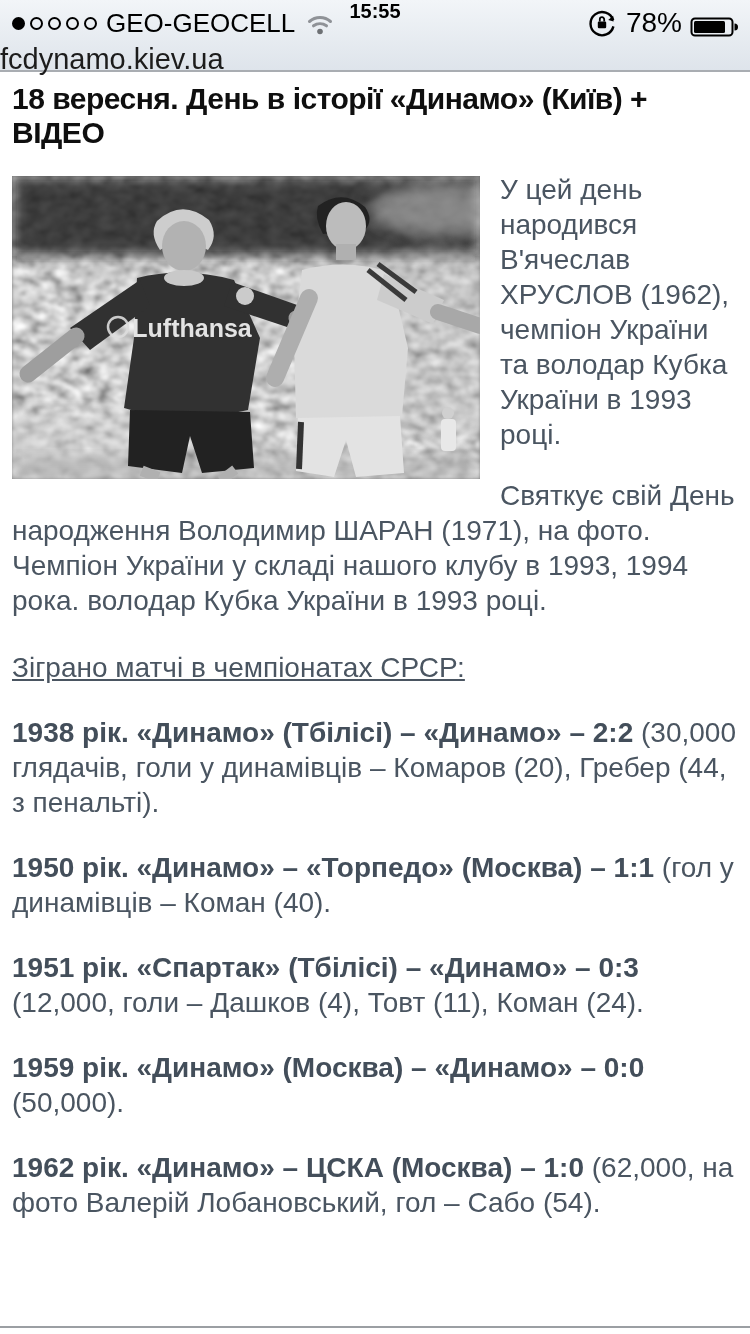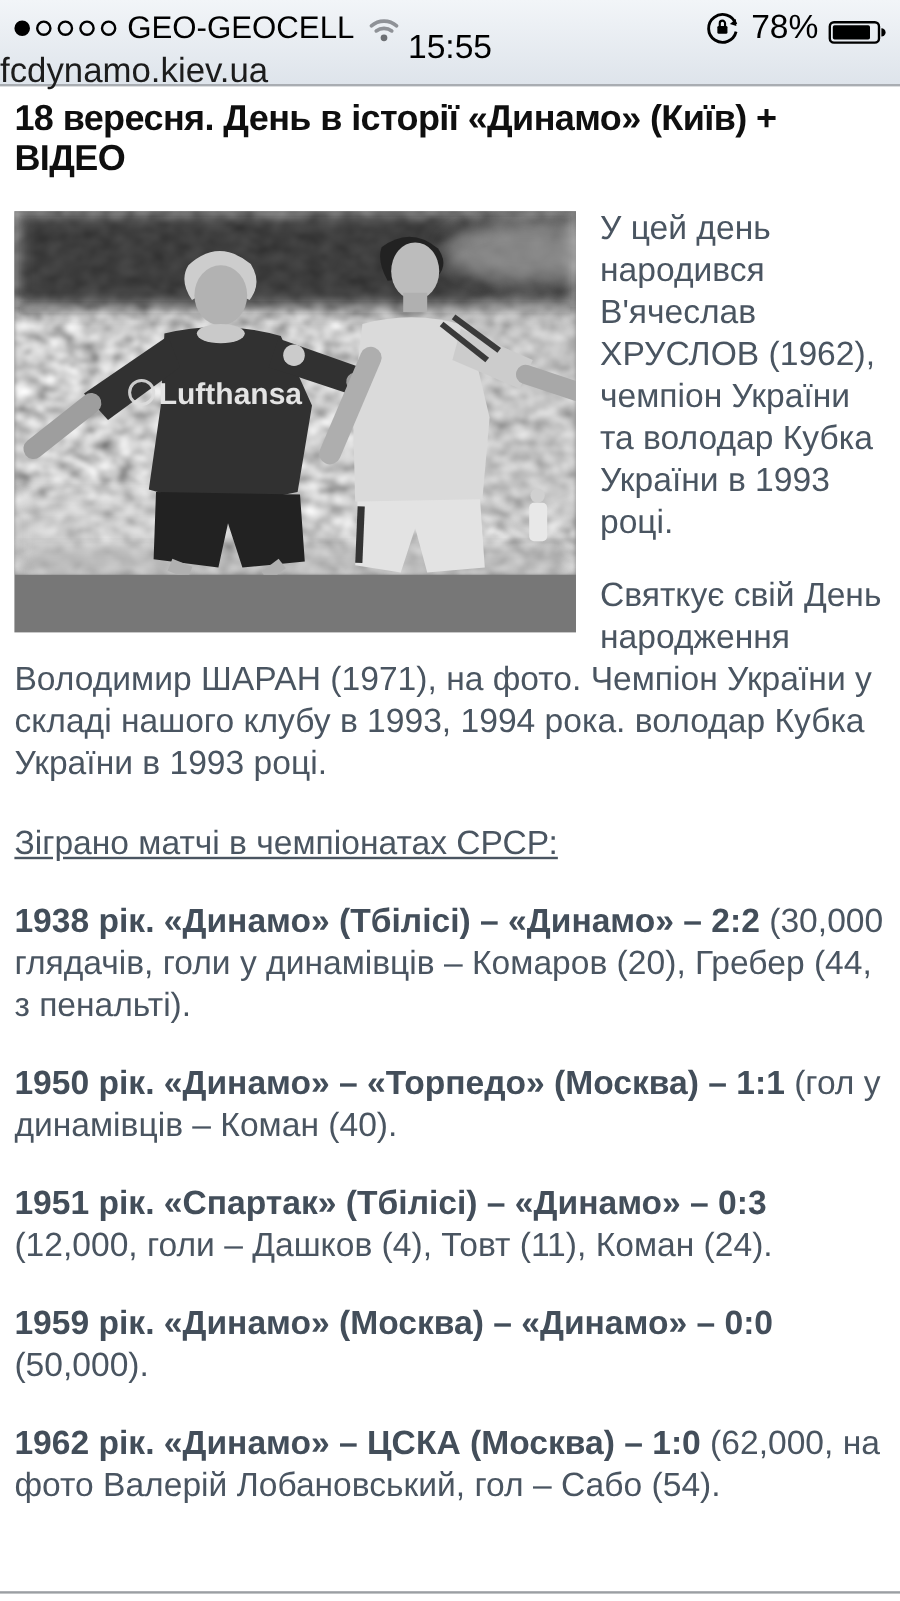--- a/index.html
+++ b/index.html
@@ -28,21 +28,21 @@
   .signal { display: flex; align-items: center; gap: 5px; margin-right: 9px; }
   .signal .dot {
     width: 13px; height: 13px; border: 2px solid #000; border-radius: 50%;
     background: transparent; display: inline-block;
   }
   .signal .dot.filled { background: #000; }
   .carrier { font-size: 26px; color: #000; margin-right: 10px; letter-spacing: 0; }
   .wifi { margin-top: 2px; }
   .time {
     position: absolute; left: 50%; transform: translateX(-50%);
-    top: 23px; font-size: 28px; font-weight: normal; color: #000;
+    top: 0; font-size: 20px; font-weight: bold; color: #000;
   }
   .status-right { margin-left: auto; display: flex; align-items: flex-end; gap: 8px; }
   .battery-pct { font-size: 28px; color: #000; }
   .url-bar {
     height: 36px; text-align: left;
     font-size: 29px; color: #1c1c1c;
     line-height: 34px;
   }
 
   
@@ -52,21 +52,21 @@
     font-size: 30px; line-height: 34px; font-weight: bold;
     color: #0f0f0f; letter-spacing: -0.5px;
   }
   .article {
     margin-top: 22px;
     font-size: 28px; line-height: 35px;
     color: #4a5561;
   }
   .photo1 {
     float: left;
-    width: 468px; height: 351px;
+    width: 468px; height: 303px;
     margin: 4px 20px 10px 0;
     background: #777;
   }
   .photo1 svg, .photo2 svg { display: block; }
   .article p { margin: 0 0 26px 0; }
   .section-heading { margin: 32px 0 0 0 !important; }
   .section-heading .u { text-decoration: underline; }
   .match { margin: 30px 0 0 0 !important; }
   .match b { font-weight: bold; color: #434e5a; }
   .bottom-rule {

